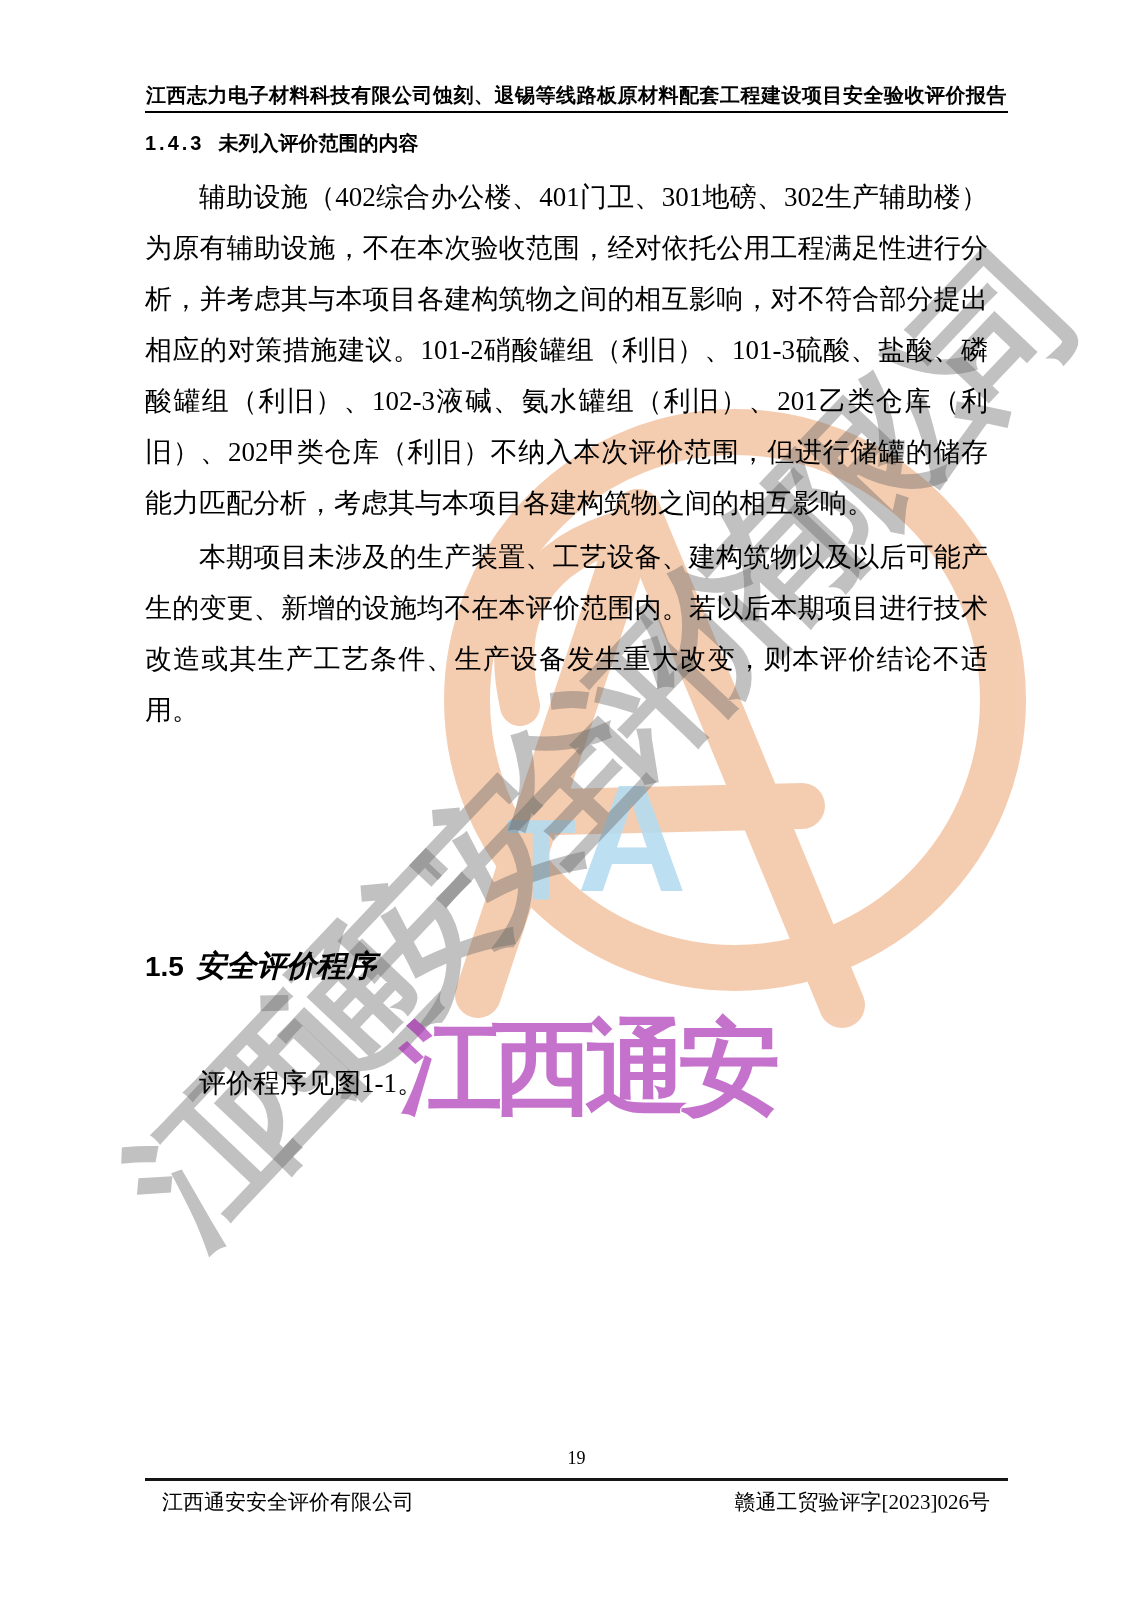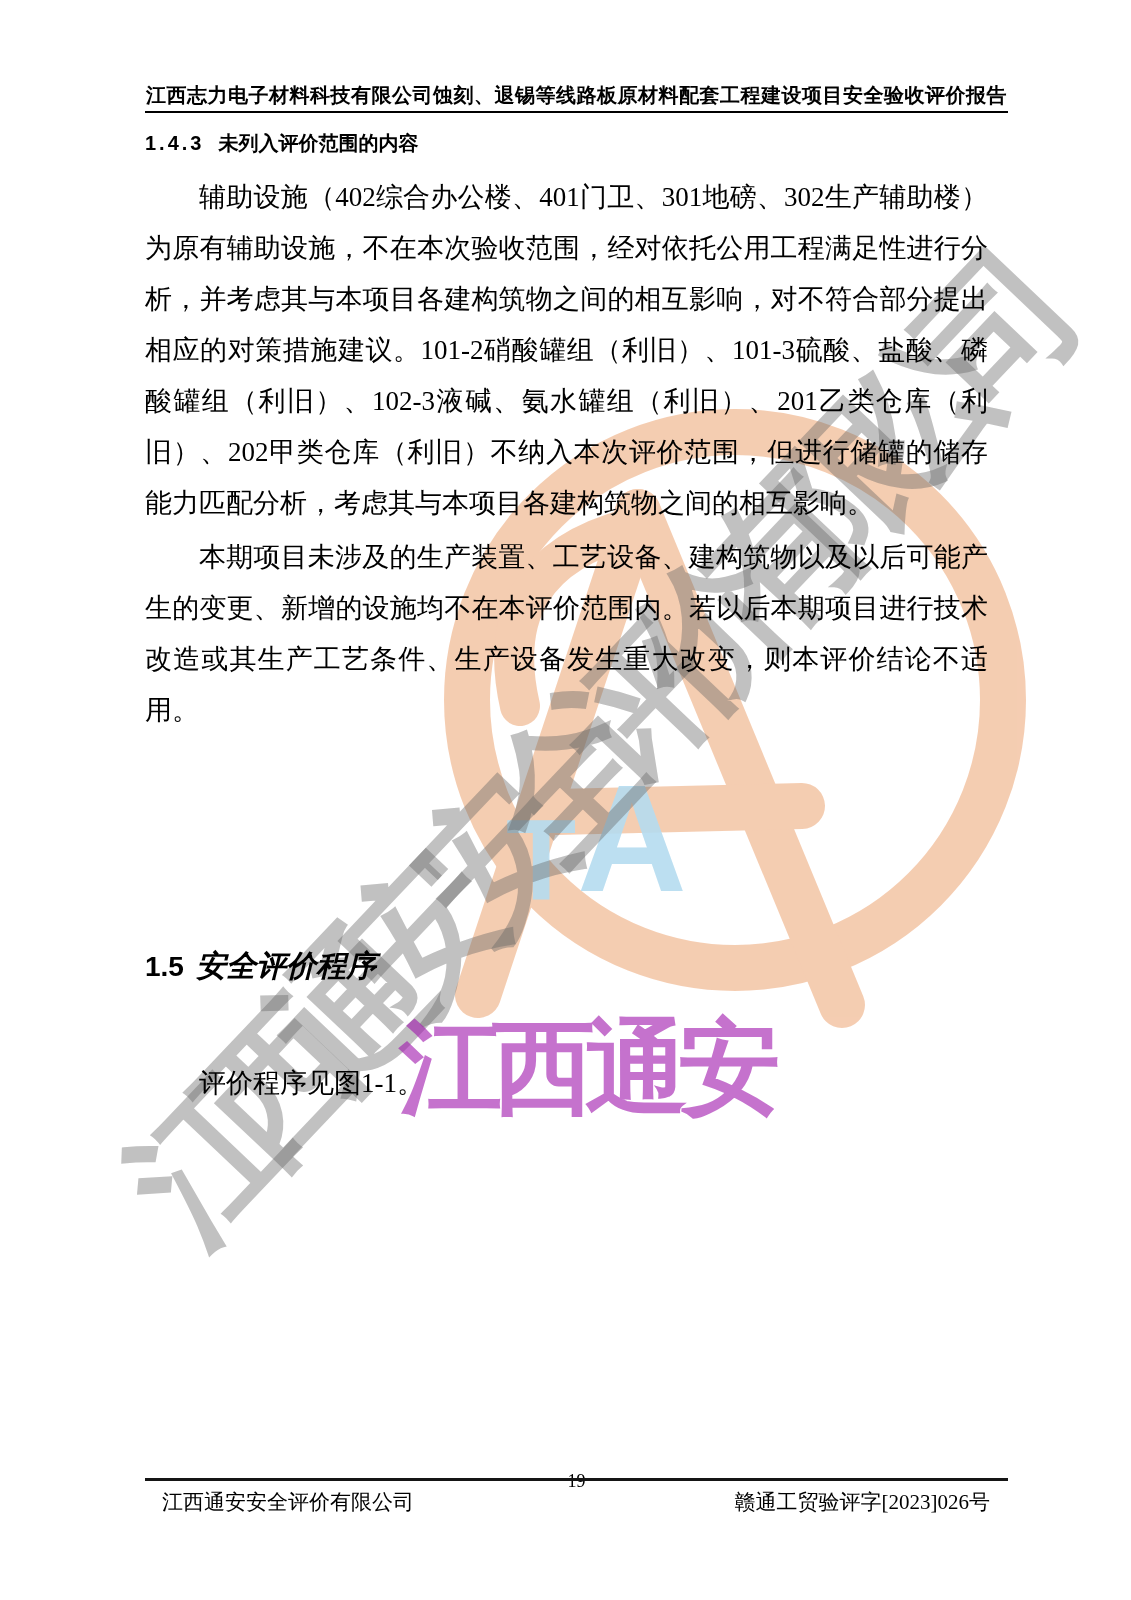--- a/index.html
+++ b/index.html
@@ -81,21 +81,21 @@
   .indent{text-indent:54px;}
   .p1{top:172px;}
   .p2{top:532px;}
   .p3{top:688px;}
   .p4{top:890px;}
   .p5{top:1058px;width:500px;text-align:left;}
 
   
   .page-number{
     position:absolute;top:1448px;left:145px;width:863px;
-    text-align:center;font-size:18px;margin-top:23px;
+    text-align:center;font-size:18px;
   }
   .footer-rule{
     position:absolute;top:1478px;left:145px;width:863px;
     height:3px;background:#151515;
   }
   .footer-row{
     position:absolute;top:1488px;left:162px;width:828px;
     display:flex;justify-content:space-between;
     font-size:21px;
   }

